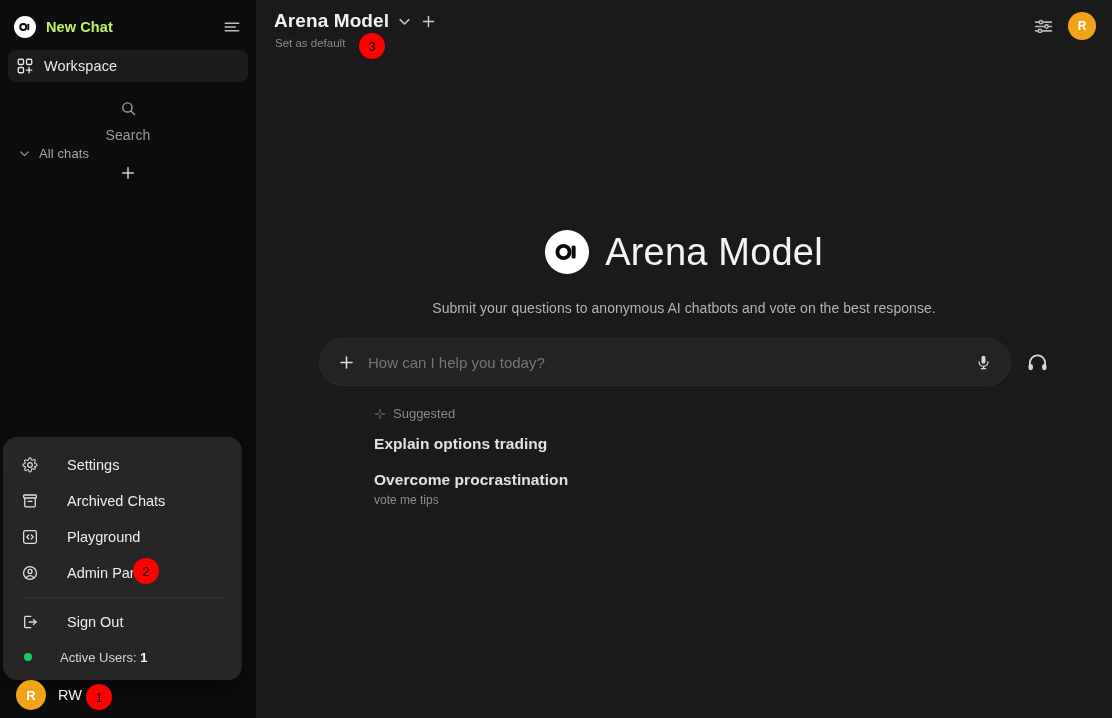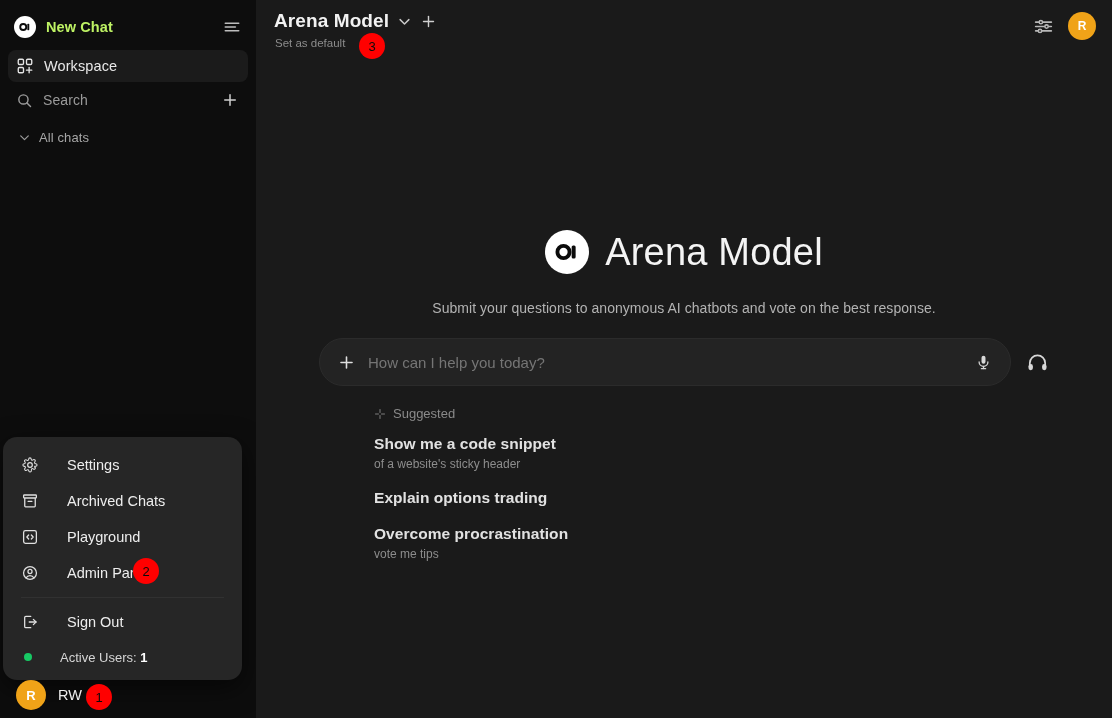--- a/index.html
+++ b/index.html
@@ -221,21 +221,21 @@
             <rect x="3" y="3" width="7" height="7" rx="1.6"></rect>
             <rect x="14" y="3" width="7" height="7" rx="1.6"></rect>
             <rect x="3" y="14" width="7" height="7" rx="1.6"></rect>
             <line x1="17.5" y1="14" x2="17.5" y2="21" stroke-linecap="round"></line>
             <line x1="14" y1="17.5" x2="21" y2="17.5" stroke-linecap="round"></line>
           </svg>
         </span>
         <span class="sb-label ws">Workspace</span>
       </div>
 
-      <div class="sb-row" style="margin-top:2px;">
+      <div class="sb-row" style="margin-top:18px;flex-direction:column;">
         <span class="icon">
           <svg width="17" height="17" viewBox="0 0 24 24" fill="none" stroke="#9d9d9d" stroke-width="2" stroke-linecap="round">
             <circle cx="10.5" cy="10.5" r="6.5"></circle>
               <line x1="15.5" y1="15.5" x2="20.5" y2="20.5"></line>
           </svg>
         </span>
         <span class="sb-label muted">Search</span>
         <span class="spacer"></span>
         <span class="icon plus-sm">
           <svg width="18" height="18" viewBox="0 0 24 24" fill="none" stroke="#cfcfcf" stroke-width="2" stroke-linecap="round">
@@ -405,24 +405,20 @@
         <div class="suggest-head">
           <span class="icon">
             <svg width="12" height="12" viewBox="0 0 24 24" fill="none" stroke="#8a8a8a" stroke-width="1.8" stroke-linecap="round">
               <path d="M12 3v6M12 15v6M3 12h6M15 12h6"></path>
             </svg>
           </span>
           <span>Suggested</span>
         </div>
 
         <div class="sug-item">
-          <div class="sug-title">Show me a code snippet</div>
-          <div class="sug-sub">of a website's sticky header</div>
-        </div>
-        <div class="sug-item">
           <div class="sug-title">Explain options trading</div>
         </div>
         <div class="sug-item">
           <div class="sug-title">Overcome procrastination</div>
           <div class="sug-sub">vote me tips</div>
         </div>
       </div>
     </div>
   </div>
 

